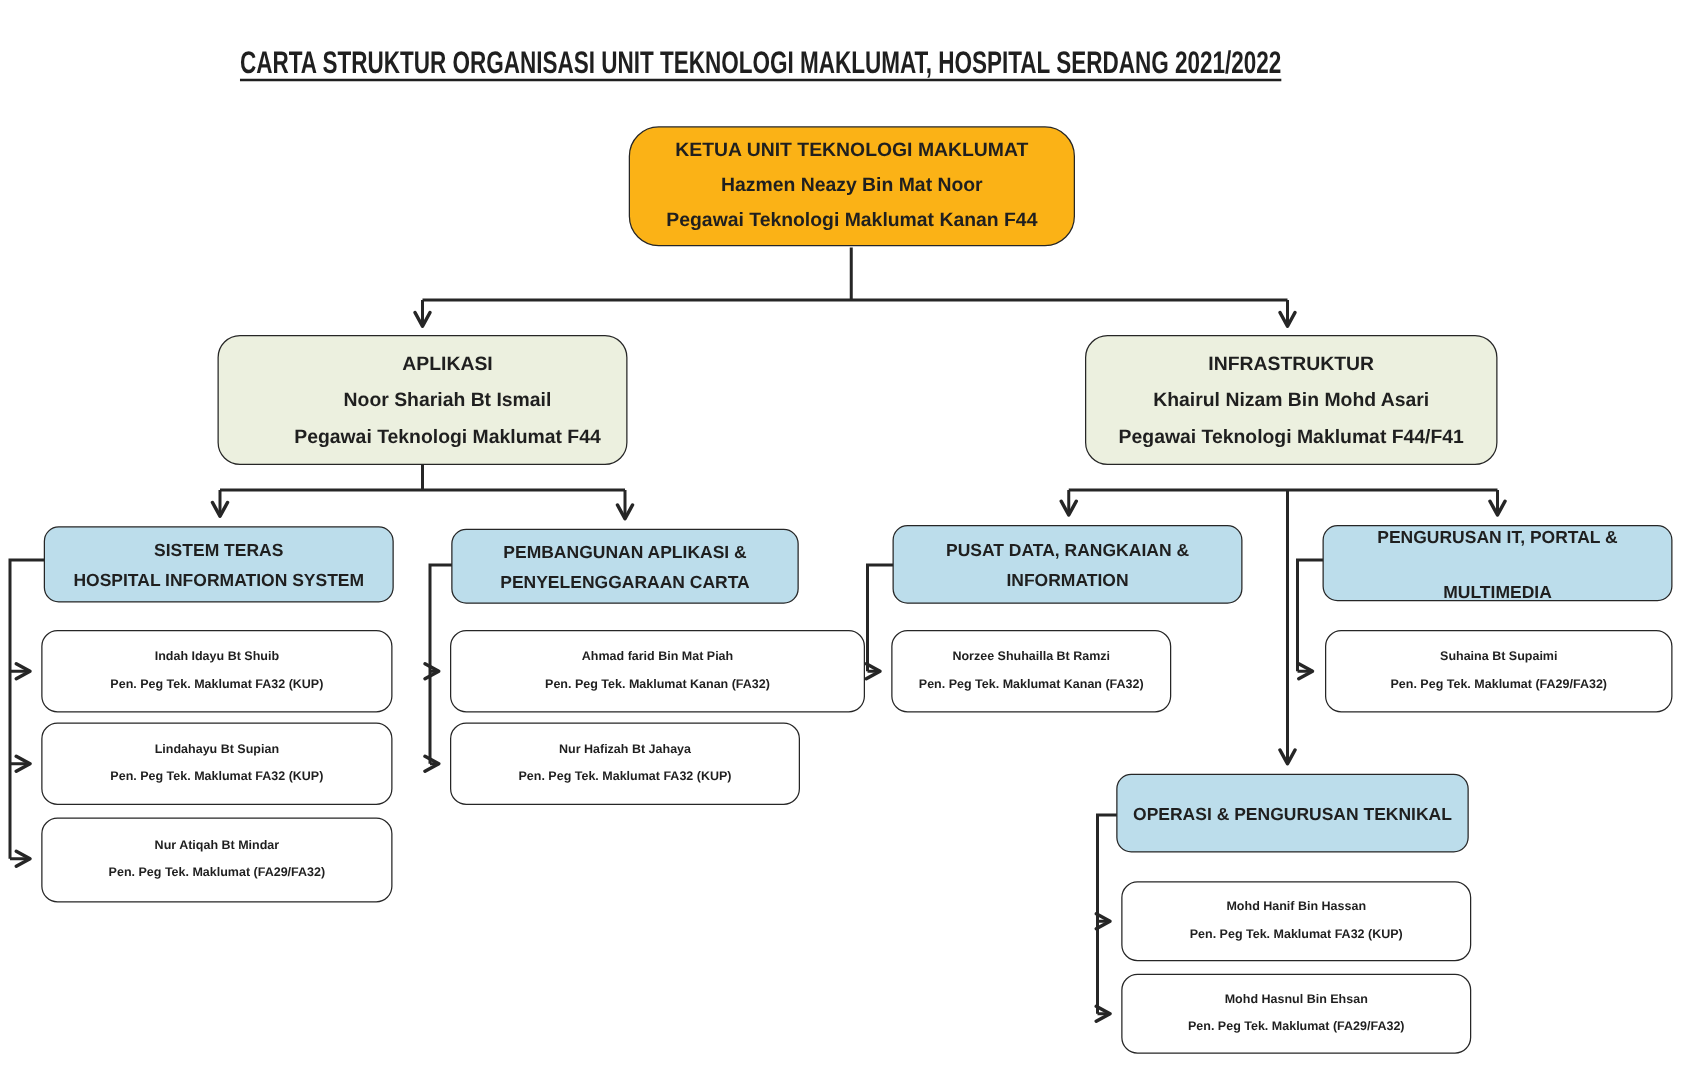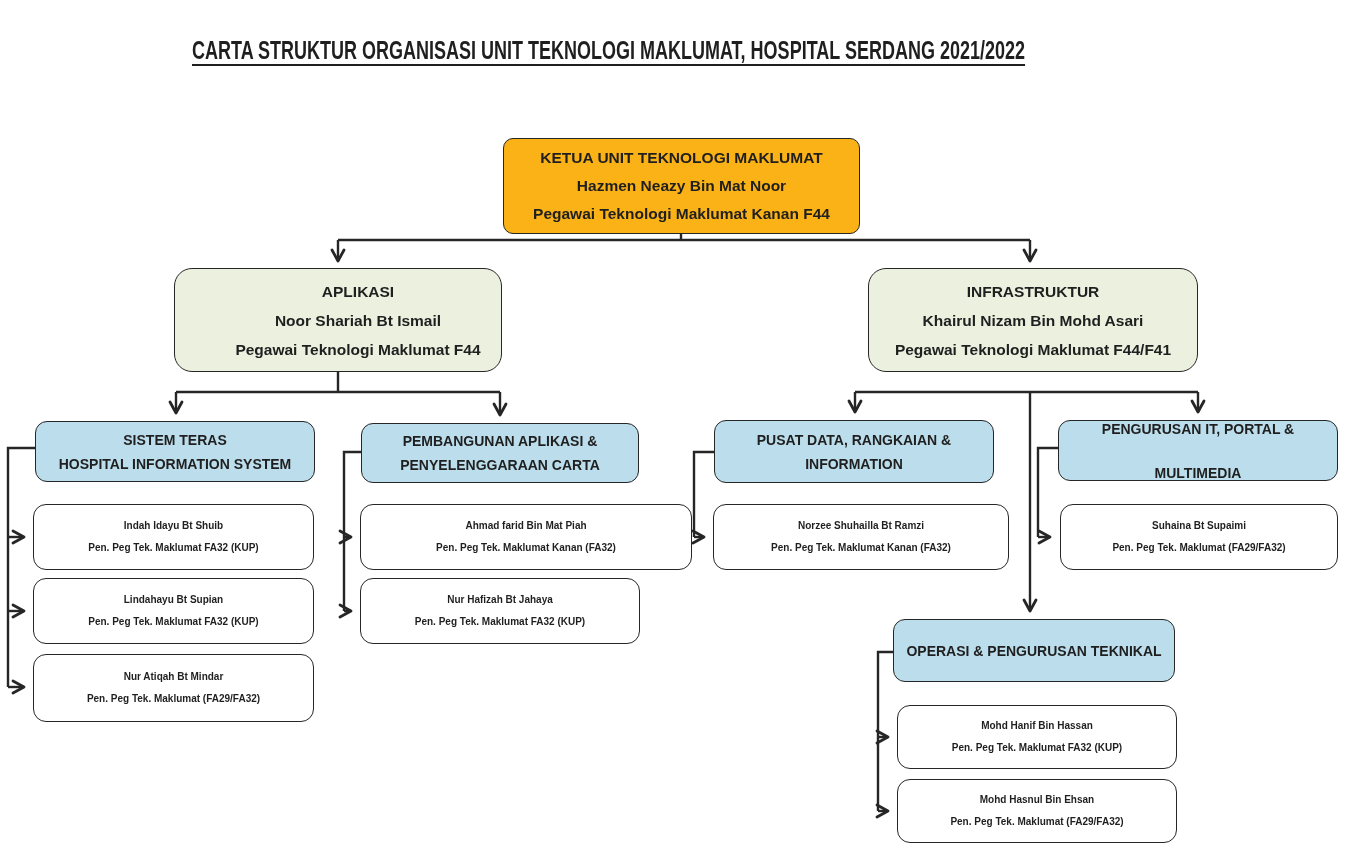--- a/index.html
+++ b/index.html
@@ -16,40 +16,40 @@
     text-decoration:underline;text-decoration-thickness:2.2px;text-underline-offset:5px;
     white-space:nowrap;
   }
   .connector-layer{position:absolute;inset:0;z-index:0;}
   .node{
     position:absolute;z-index:1;box-sizing:border-box;
     display:flex;flex-direction:column;justify-content:center;align-items:center;
     text-align:center;font-weight:bold;border:1.7px solid #262626;background:#fff;
   }
   .node div{white-space:nowrap;}
-  .node--root{background:#FBB216;border-radius:10px;font-size:15.5px;line-height:28px;border-width:1.9px;margin-top:37px;}
+  .node--root{background:#FBB216;border-radius:24px;font-size:15.5px;line-height:28px;border-width:1.9px;}
   .node--division{background:#ECF0DF;border-radius:18px;font-size:15.5px;line-height:29px;}
   .node--unit{background:#BCDDEB;border-radius:12px;font-size:14px;line-height:24px;border-width:1.9px;}
   .node--staff{background:#ffffff;border-radius:13px;font-size:10px;line-height:22px;}
 
   
   .pos-ketua{left:503px;top:101px;width:357px;height:96px;}
   .pos-aplikasi{left:174px;top:268px;width:328px;height:104px;padding-left:40px;}
   .pos-infrastruktur{left:868px;top:268px;width:330px;height:104px;}
   .pos-sistem-teras{left:35px;top:421px;width:280px;height:61px;}
   .pos-pembangunan{left:361px;top:423px;width:278px;height:60px;}
   .pos-pusat-data{left:714px;top:420px;width:280px;height:63px;}
   .pos-pengurusan-it{left:1058px;top:420px;width:280px;height:61px;gap:20px;}
   .pos-operasi{left:893px;top:619px;width:282px;height:63px;}
   .pos-indah{left:33px;top:504px;width:281px;height:66px;}
   .pos-lindahayu{left:33px;top:578px;width:281px;height:66px;}
   .pos-nur-atiqah{left:33px;top:654px;width:281px;height:68px;}
   .pos-ahmad-farid{left:360px;top:504px;width:332px;height:66px;}
   .pos-nur-hafizah{left:360px;top:578px;width:280px;height:66px;}
-  .pos-norzee{left:713px;top:504px;width:296px;height:66px;}
+  .pos-norzee{left:713px;top:504px;width:224px;height:66px;}
   .pos-suhaina{left:1060px;top:504px;width:278px;height:66px;}
   .pos-mohd-hanif{left:897px;top:705px;width:280px;height:64px;}
   .pos-mohd-hasnul{left:897px;top:779px;width:280px;height:64px;}
 </style>
 </head>
 <body>
 
 <div class="canvas">
 
   <div class="chart-title">

